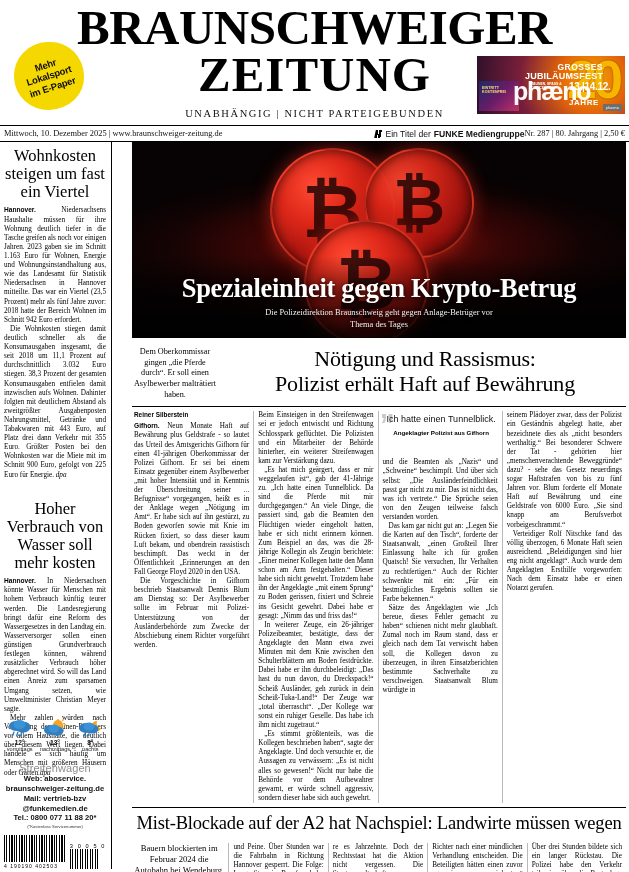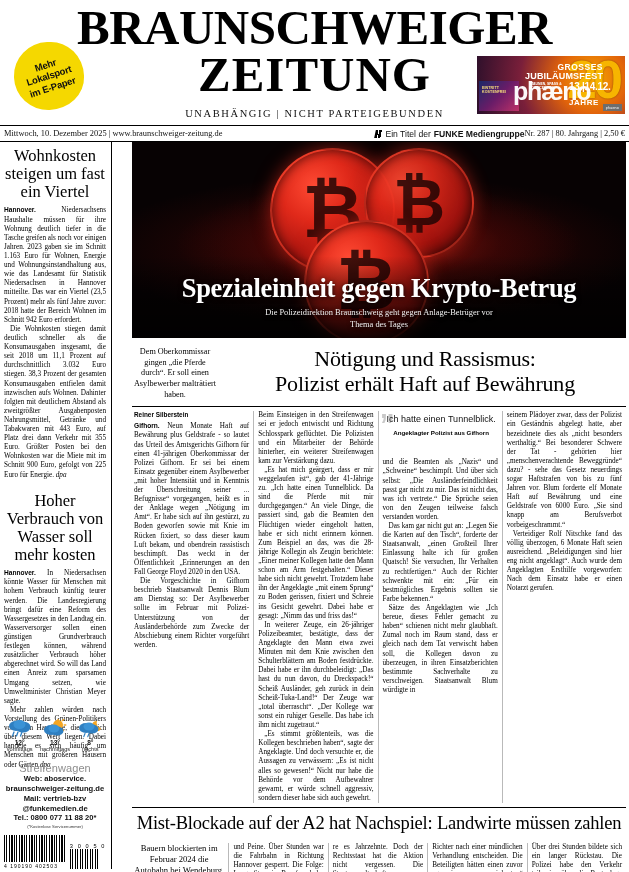--- a/index.html
+++ b/index.html
@@ -216,21 +216,21 @@
     text-align: center;
     font-weight: normal;
     margin-bottom: 5px;
   }
   .lead-head-2 {
     font-family: "Liberation Serif", serif;
     font-size: 16.5px;
     line-height: 1.1;
     text-align: center;
     font-weight: normal;
-    margin: 12px 0 5px 0;
+    margin: 20px 0 5px 0;
   }
   .body-txt {
     font-family: "Liberation Serif", serif;
     font-size: 7.2px;
     line-height: 1.265;
     text-align: justify;
     color: #000;
     hyphens: auto;
   }
   .body-txt p { text-indent: 6px; margin: 0; }
@@ -675,21 +675,21 @@
           <div class="body-txt">
             <p class="first"><span>seinem Plädoyer zwar, dass der Polizist ein Geständnis abgelegt hatte, aber bezeichnete dies als „nicht besonders werthaltig.“ Bei besonderer Schwere der Tat - gehörten hier „menschenverachtende Beweggründe“ dazu? - sehe das Gesetz neuerdings sogar Haftstrafen von bis zu fünf Jahren vor. Blum forderte elf Monate Haft auf Bewährung und eine Geldstrafe von 6000 Euro. „Sie sind knapp am Berufsverbot vorbeigeschrammt.“</span></p>
             <p><span>Verteidiger Rolf Nitschke fand das völlig überzogen, 6 Monate Haft seien ausreichend. „Beleidigungen sind hier eng nicht angeklagt“. Auch wurde dem Angeklagten Ersthilfe vorgeworfen: Nach dem Einsatz habe er einen Notarzt gerufen.</span></p>
           </div>
         </div>
 
       </div>
 
       <div class="bottom-sep"></div>
 
-      <h1 class="bot-title">Mist-Blockade auf der A2 hat Nachspiel: Landwirte müssen zahlen</h1>
+      <h1 class="bot-title">Mist-Blockade auf der A2 hat Nachspiel: Landwirte müssen wegen</h1>
 
       <div class="cols4">
 
         <div class="col">
           <div class="bot-teaser">Bauern blockierten im Februar 2024 die Autobahn bei Wendeburg. Die Staatsanwaltschaft wertet das als Nötigung.</div>
 
         </div>
 
         <div class="col">
           <div class="body-txt">

